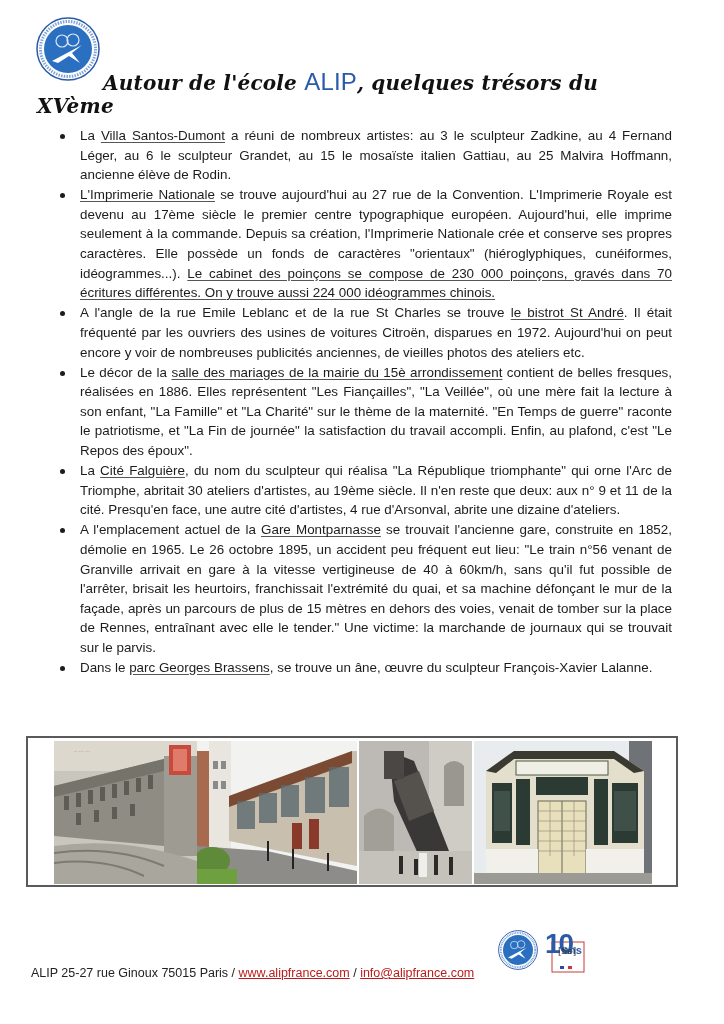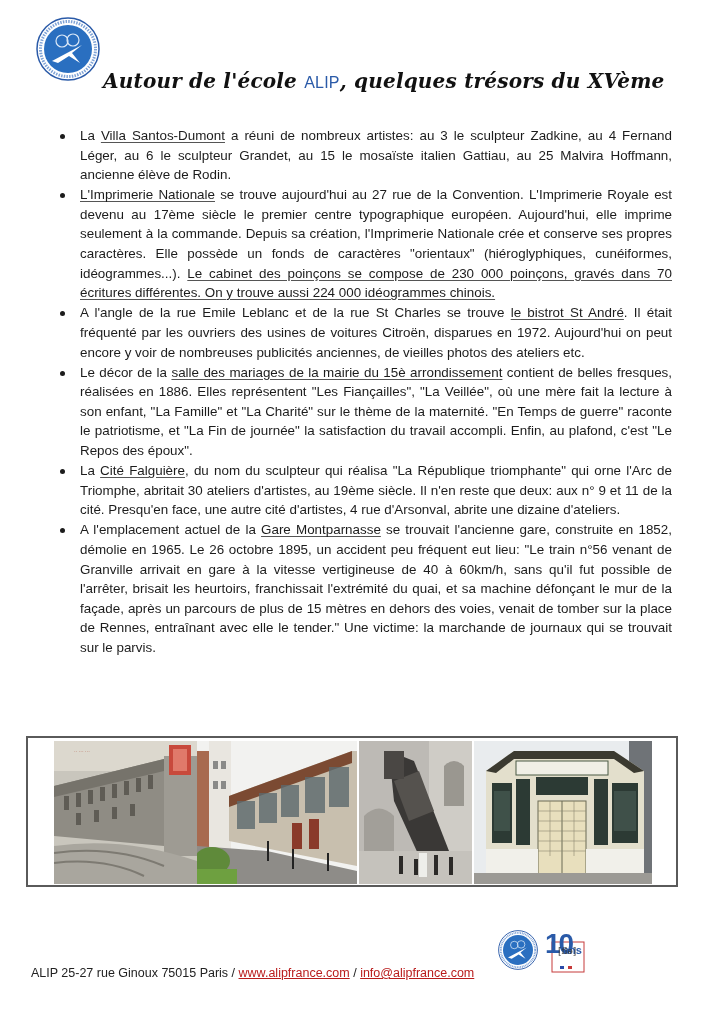--- a/index.html
+++ b/index.html
@@ -6,21 +6,21 @@
   body { width: 724px; height: 1024px; position: relative; overflow: hidden;
          font-family: "Liberation Sans", sans-serif; color: #1c1c1c; }
 
   .logo { position: absolute; left: 36px; top: 17px; width: 64px; height: 64px; }
 
   .title { position: absolute; left: 37px; top: 70px; width: 640px;
            font-family: "DejaVu Serif", serif; font-style: italic; font-weight: bold;
            font-size: 20px; line-height: 23px; color: #111; letter-spacing: 0.2px; }
   .title .indent { display: inline-block; width: 66px; }
   .title .brand { font-family: "Liberation Sans", sans-serif; font-style: normal;
-                  font-weight: normal; color: #2a5aa8; font-size: 16px; }
+                  font-weight: normal; color: #2a5aa8; font-size: 24px; }
 
   .content { position: absolute; left: 58px; top: 126px; width: 614px; }
   ul.items { list-style: none; margin: 0; padding: 0; }
   ul.items li { position: relative; padding-left: 22px; font-size: 13.4px;
                 line-height: 19.6px; text-align: justify; margin-bottom: 0.5px; }
   ul.items li .bullet { position: absolute; left: 2px; top: 8px; width: 5px; height: 5px;
                         border-radius: 50%; background: #1c1c1c; }
   .lnk { text-decoration: underline; text-decoration-color: #555; text-underline-offset: 2px; }
 
   .strip { position: absolute; left: 26px; top: 736px; width: 652px; height: 151px;
@@ -66,20 +66,24 @@
       <span class="bullet"></span>
       <span>Le décor de la </span><span class="lnk">salle des mariages de la mairie du 15è arrondissement</span><span> contient de belles fresques, réalisées en 1886. Elles représentent "Les Fiançailles", "La Veillée", où une mère fait la lecture à son enfant, "La Famille" et "La Charité" sur le thème de la maternité.  "En Temps de guerre" raconte le patriotisme, et "La Fin de journée" la satisfaction du travail accompli. Enfin, au plafond, c'est "Le Repos des époux".</span>
     </li>
     <li>
       <span class="bullet"></span>
       <span>La </span><span class="lnk">Cité Falguière</span><span>, du nom du sculpteur qui réalisa "La République triomphante" qui orne l'Arc de Triomphe, abritait 30 ateliers d'artistes, au 19ème siècle. Il n'en reste que deux: aux n° 9 et 11 de la cité. Presqu'en face, une autre cité d'artistes, 4 rue d'Arsonval, abrite une dizaine d'ateliers.</span>
     </li>
     <li>
       <span class="bullet"></span>
       <span>A l'emplacement actuel de la </span><span class="lnk">Gare Montparnasse</span><span> se trouvait l'ancienne gare, construite en 1852, démolie en 1965. Le 26 octobre 1895, un accident peu fréquent eut lieu: "Le train n°56 venant de Granville arrivait en gare à la vitesse vertigineuse de 40 à 60km/h, sans qu'il fut possible de l'arrêter, brisait les heurtoirs, franchissait l'extrémité du quai, et sa machine défonçant le mur de la façade, après un parcours de plus de 15 mètres en dehors des voies, venait de tomber sur la place de Rennes, entraînant avec elle le tender." Une victime: la marchande de journaux qui se trouvait sur le parvis.</span>
+    </li>
+    <li>
+      <span class="bullet"></span>
+      <span>Dans le </span><span class="lnk">parc Georges Brassens</span><span>, se trouve un âne,  œuvre du sculpteur François-Xavier Lalanne.</span>
     </li>
   </ul>
 </div>
 
 <div class="strip">
 
   <svg class="photo" style="left:26px; width:143px;" viewBox="0 0 143 143" preserveAspectRatio="none">
     <rect width="143" height="143" fill="#c9c6bd"></rect>
     <rect width="143" height="30" fill="#dcd8ce"></rect>
     <polygon points="0,45 110,18 110,105 0,95" fill="#8f8c84"></polygon>

